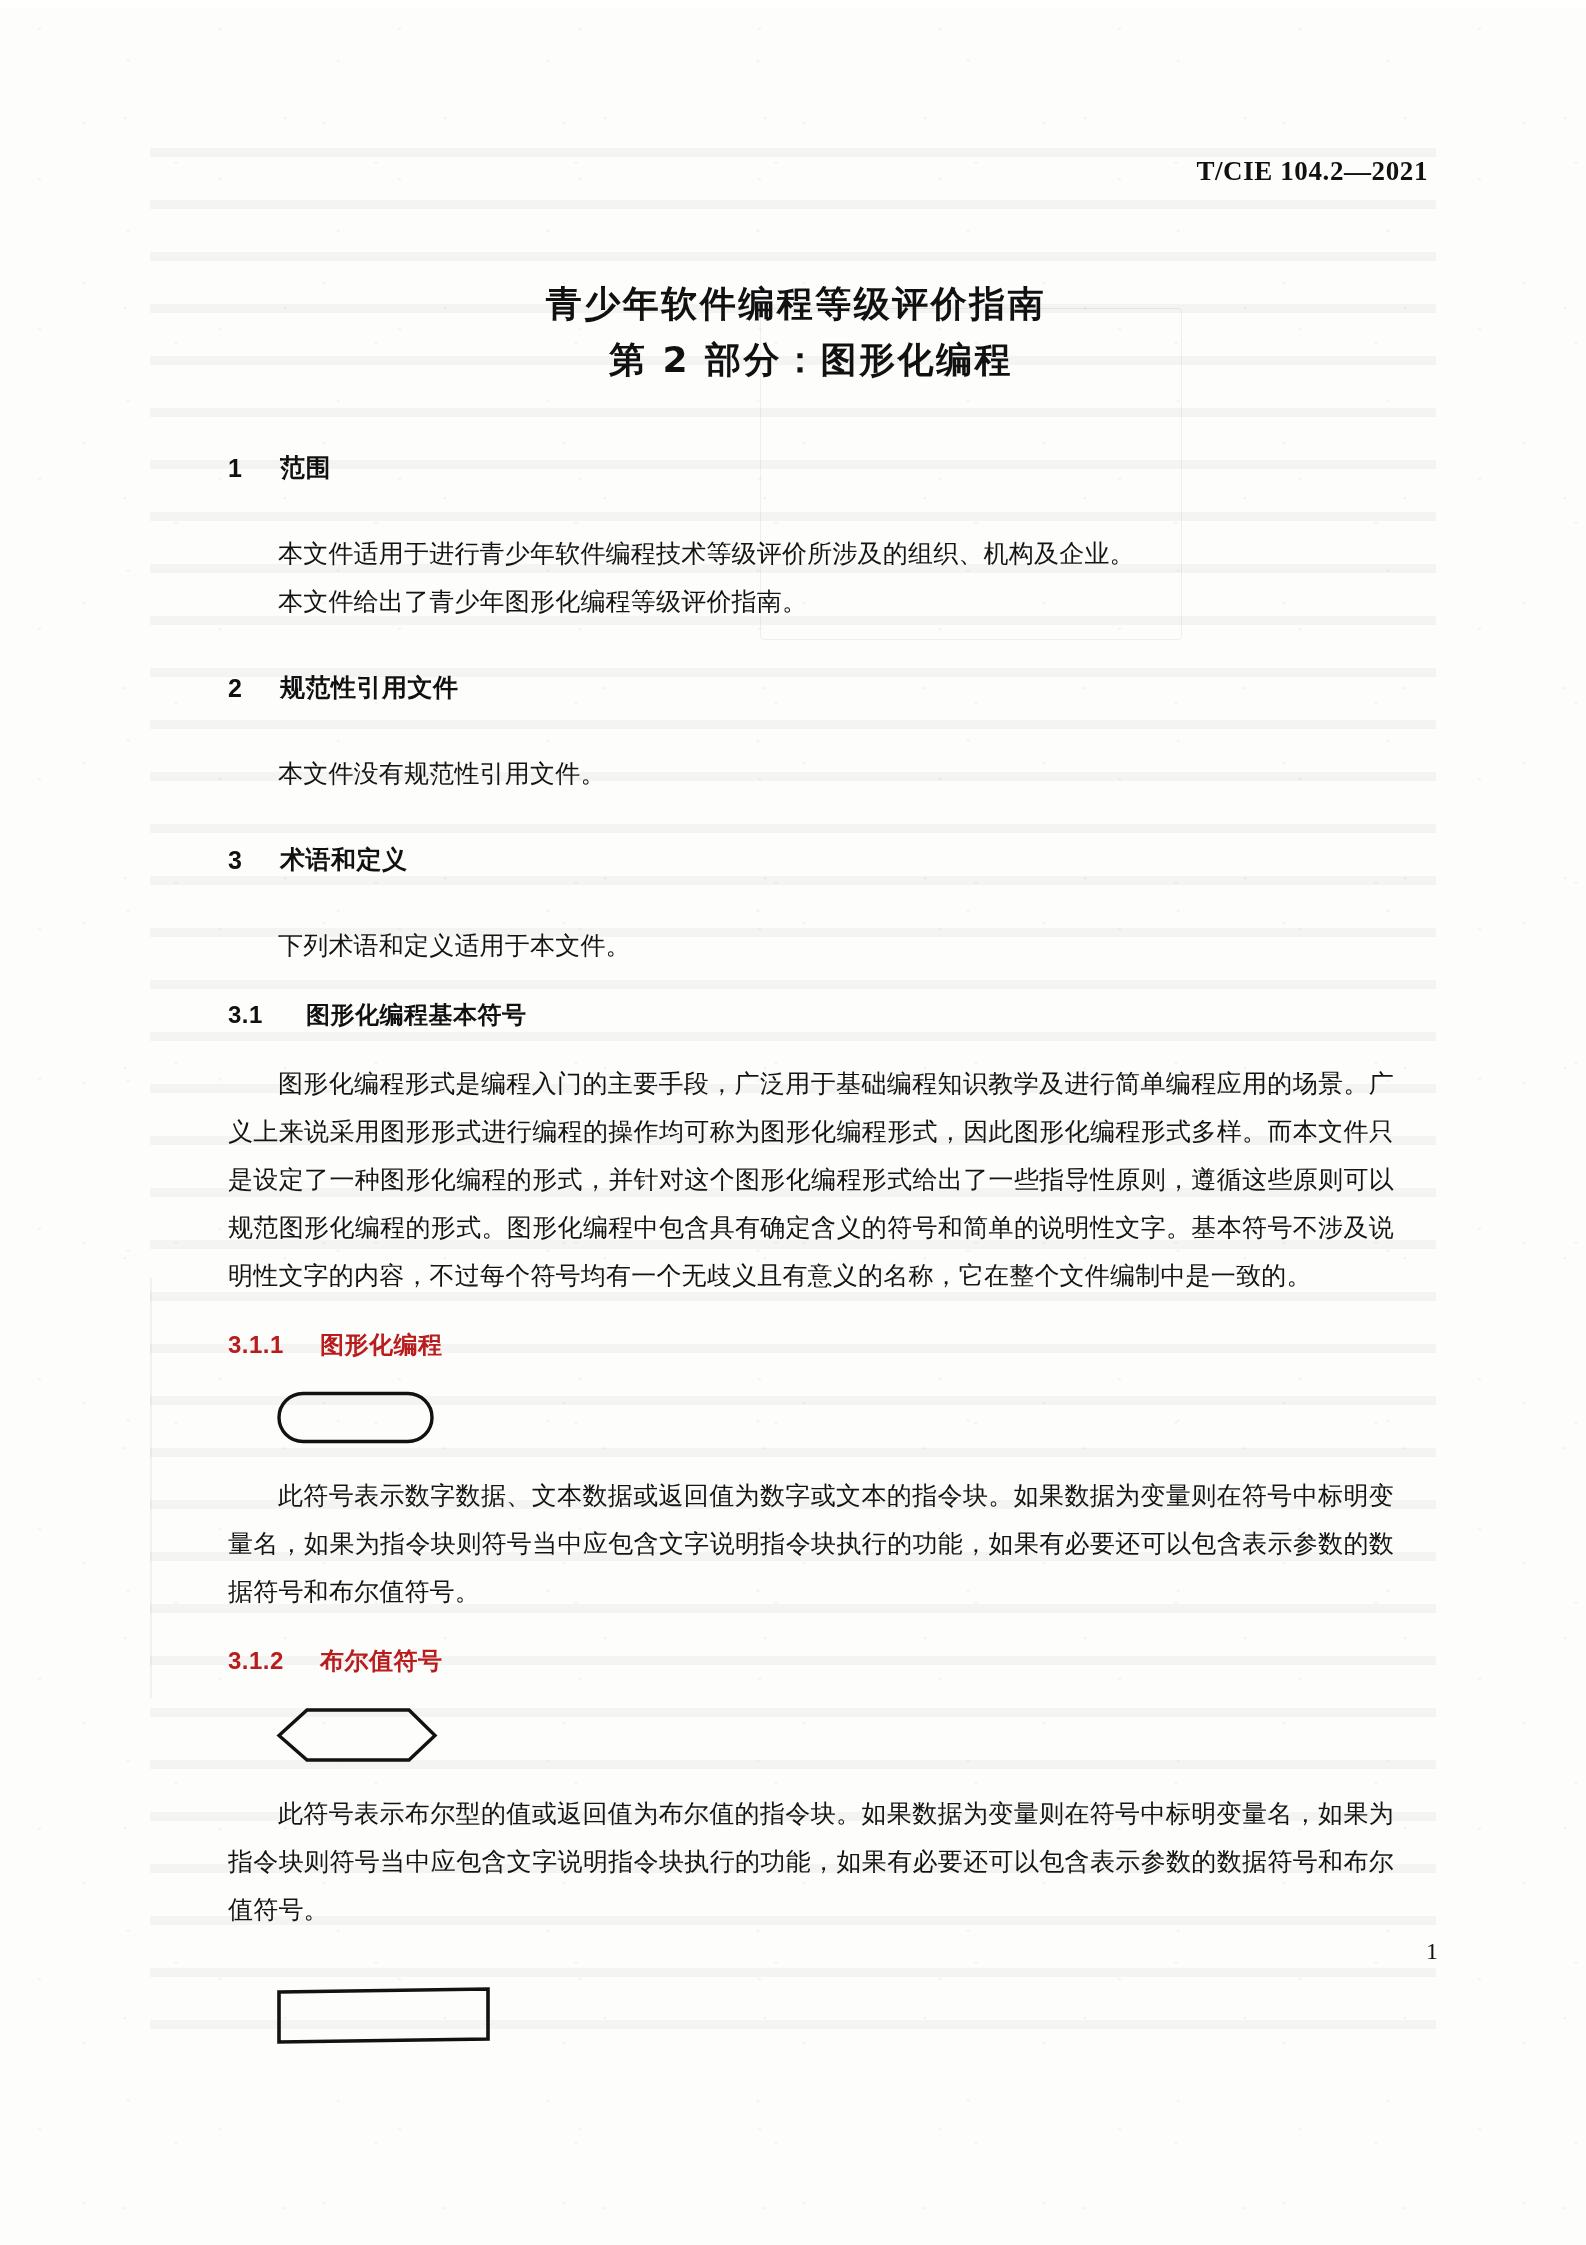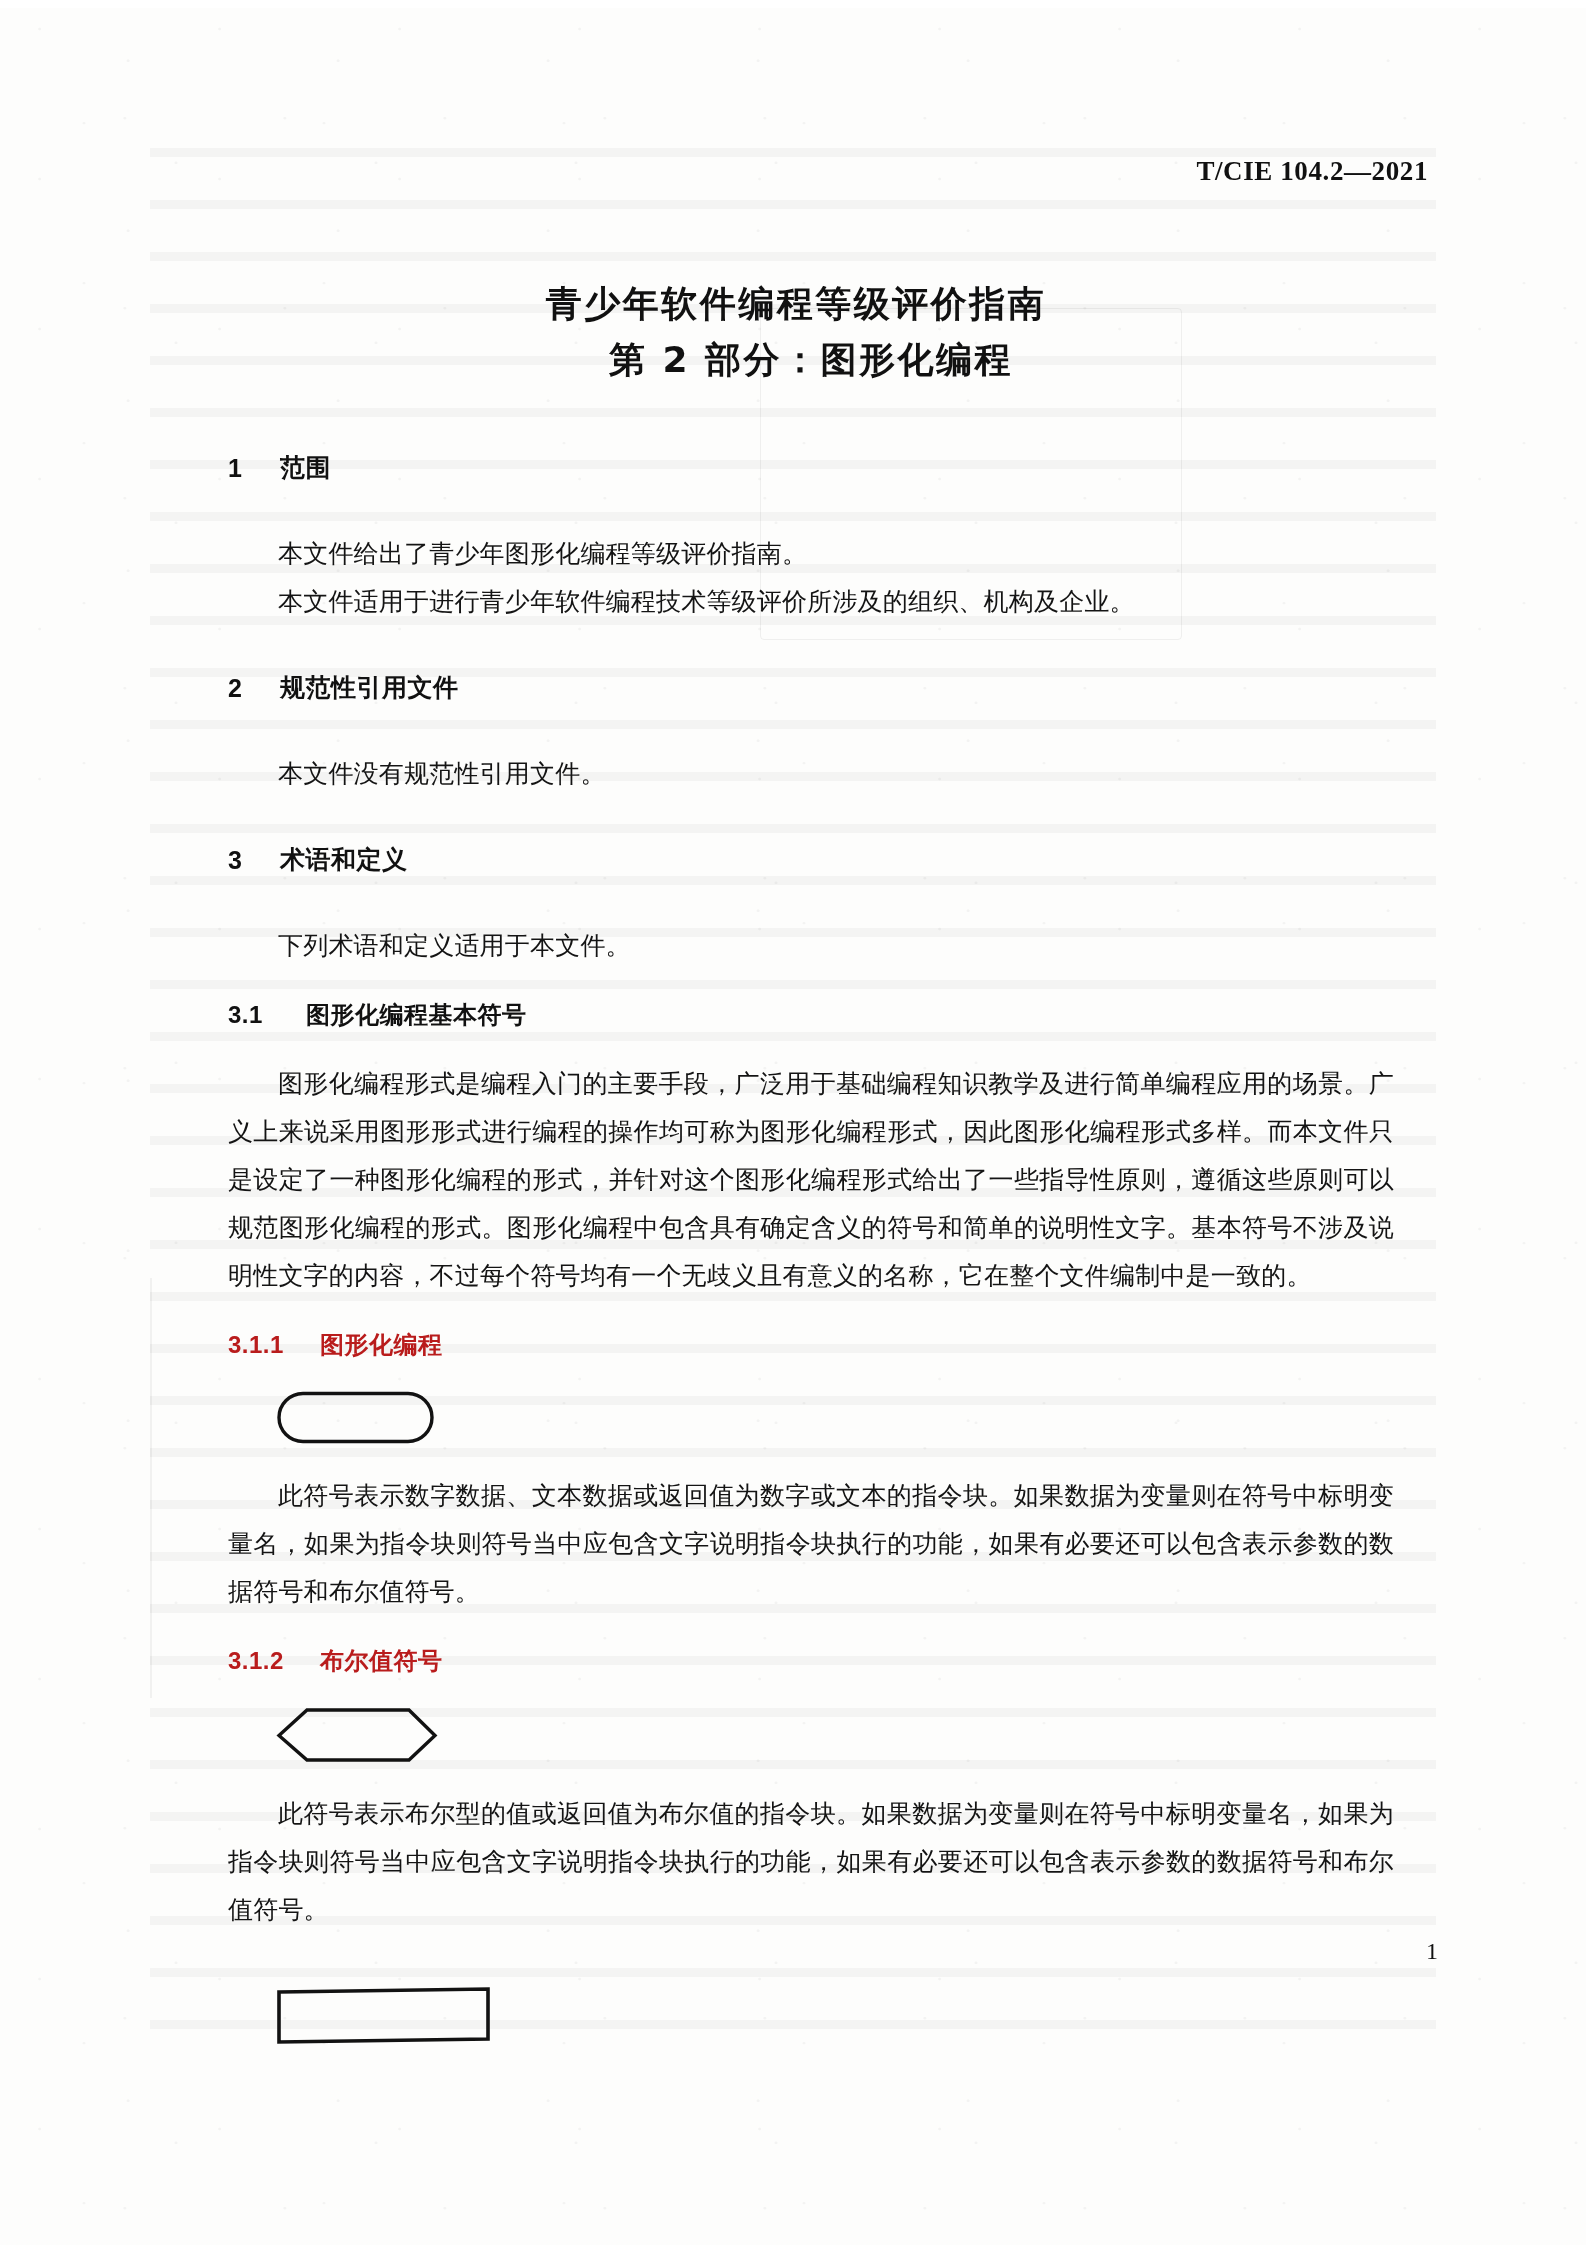--- a/index.html
+++ b/index.html
@@ -209,22 +209,22 @@
     <div class="title-line sub">第 2 部分：图形化编程</div>
   </div>
 
   <div class="content">
 
     <h2 class="sec">
       <span class="num">1</span>
       <span>范围</span>
     </h2>
     <div class="gap-md"></div>
+    <p class="body indent">本文件适用于进行青少年软件编程技术等级评价所涉及的组织、机构及企业。</p>
     <p class="body indent">本文件给出了青少年图形化编程等级评价指南。</p>
-    <p class="body indent">本文件适用于进行青少年软件编程技术等级评价所涉及的组织、机构及企业。</p>
 
     <div class="gap-md"></div>
 
     <h2 class="sec">
       <span class="num">2</span>
       <span>规范性引用文件</span>
     </h2>
     <div class="gap-md"></div>
     <p class="body indent">本文件没有规范性引用文件。</p>
 

